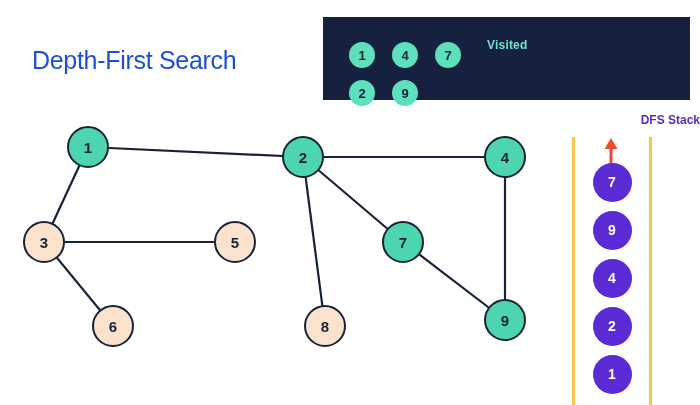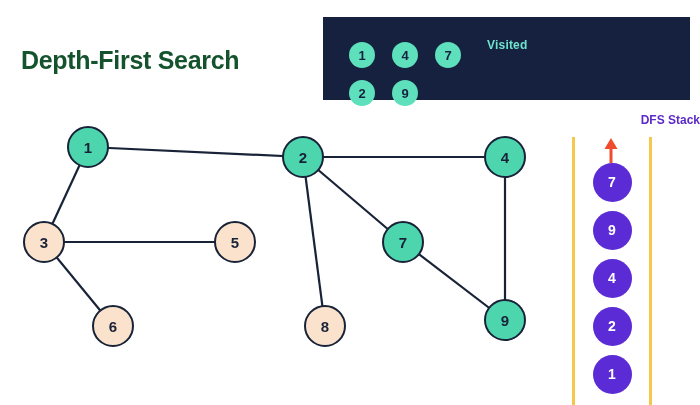--- a/index.html
+++ b/index.html
@@ -11,24 +11,24 @@
   }
   #root {
     position: relative;
     width: 700px; height: 405px;
     background: #ffffff;
   }
 
   
   #page-title {
     position: absolute;
-    left: 21px; top: 46px;
+    left: 32px; top: 46px;
     font-size: 25px;
-    font-weight: bold;
-    color: #14532d;
+    font-weight: normal;
+    color: #1d4ed8;
     letter-spacing: -0.3px;
     white-space: nowrap;
   }
 
   
   #visited-panel {
     position: absolute;
     left: 323px; top: 17px;
     width: 367px; height: 83px;
     background: #16213f;

